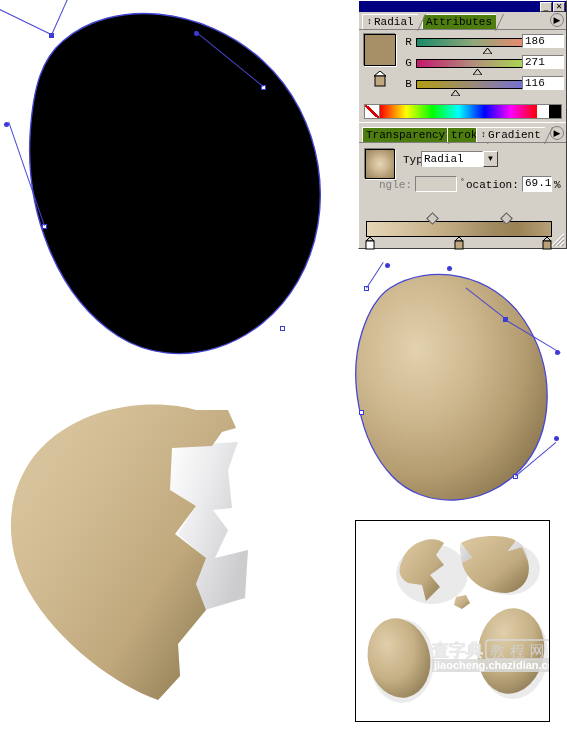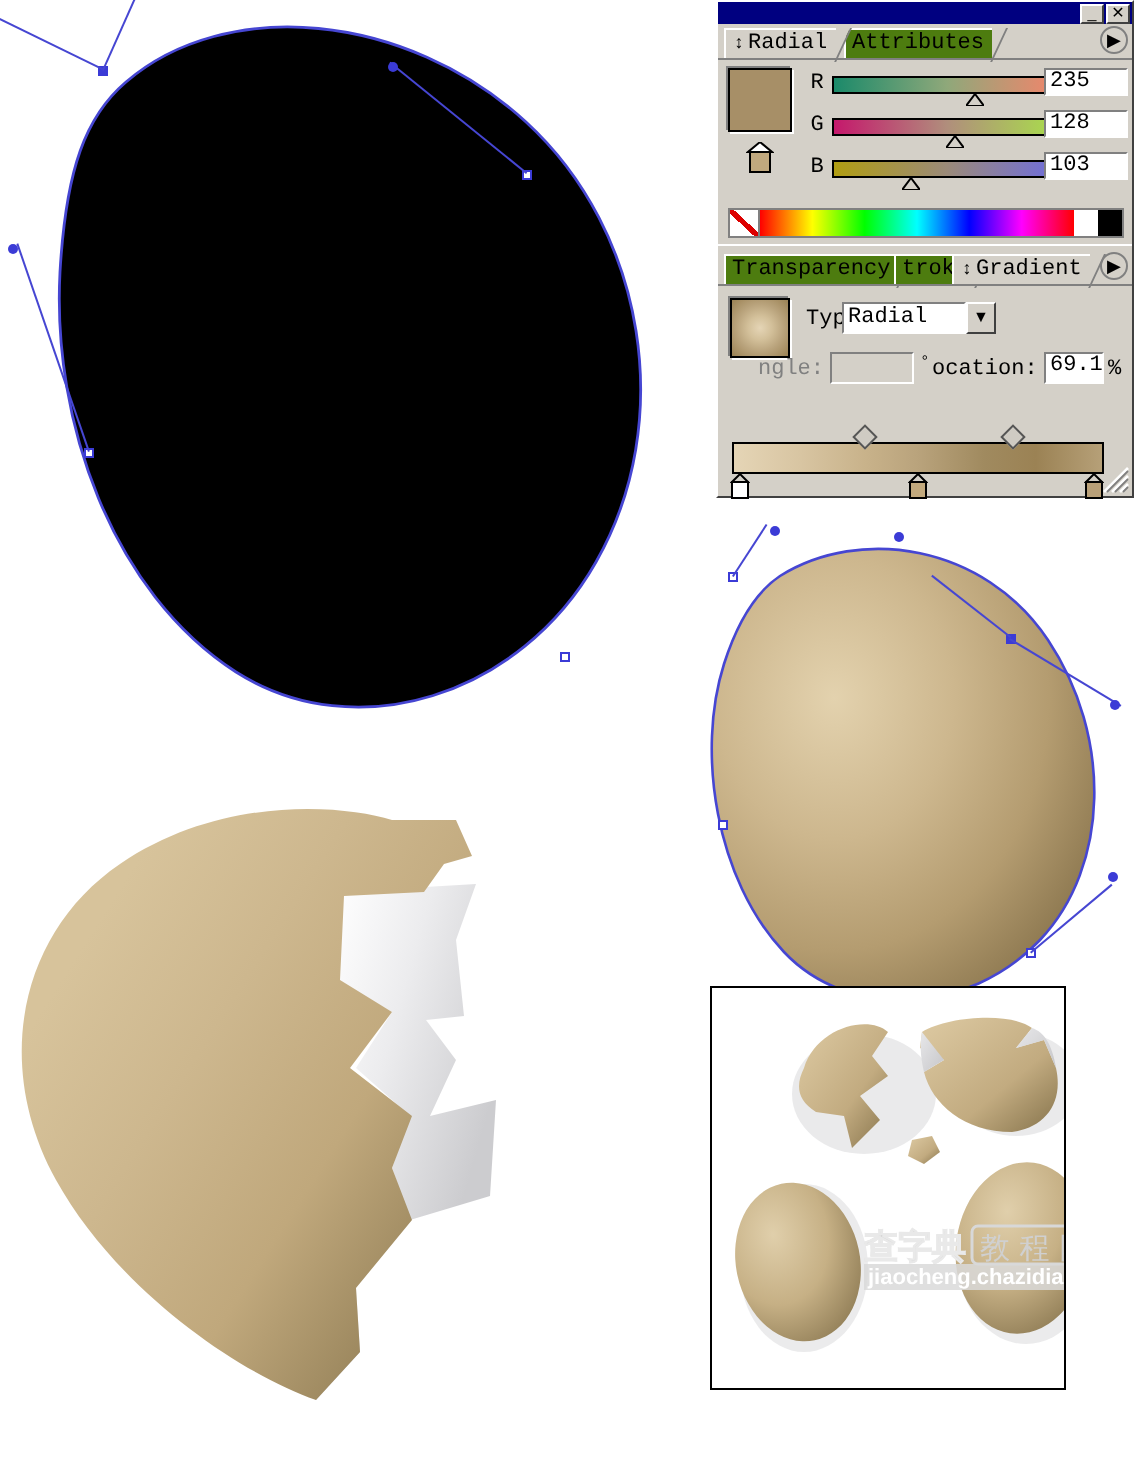--- a/index.html
+++ b/index.html
@@ -35,21 +35,21 @@
   }
 
   
   #right-egg{left:352px;top:258px;width:215px;height:262px;}
 
   
   #broken-shell{left:0px;top:398px;width:285px;height:332px;}
 
   
   #thumb-preview{
-    position:absolute;left:355px;top:493px;width:178px;height:202px;
+    position:absolute;left:355px;top:520px;width:195px;height:202px;
     border:1px solid #000000;background:#ffffff;box-sizing:border-box;
     overflow:hidden;
     text-align:center;
   }
   #watermark{
     position:absolute;left:76px;top:118px;width:128px;height:33px;
     pointer-events:none;
   }
 
   
@@ -401,43 +401,43 @@
 
       <div class="slider-row" style="left:44px;top:6px;">
         <span class="slider-label">R</span>
         <span class="slider-track" style="background:linear-gradient(to right,#1b8a6a,#8fa87a,#f4846b);"></span>
       </div>
       <div class="slider-thumb" style="left:124px;top:15px;">
         <svg width="9" height="6" viewBox="0 0 9 6">
             <polygon points="4.5,0 9,6 0,6" fill="#d4d0c8" stroke="#000" stroke-width="1"></polygon>
           </svg>
       </div>
-      <div class="slider-value" style="top:4px;">235</div>
+      <div class="slider-value" style="top:4px;">186</div>
 
       <div class="slider-row" style="left:44px;top:27px;">
         <span class="slider-label">G</span>
         <span class="slider-track" style="background:linear-gradient(to right,#c5186c,#b08e7c,#a9e04a);"></span>
       </div>
       <div class="slider-thumb" style="left:114px;top:36px;">
         <svg width="9" height="6" viewBox="0 0 9 6">
             <polygon points="4.5,0 9,6 0,6" fill="#d4d0c8" stroke="#000" stroke-width="1"></polygon>
           </svg>
       </div>
-      <div class="slider-value" style="top:25px;">128</div>
+      <div class="slider-value" style="top:25px;">271</div>
 
       <div class="slider-row" style="left:44px;top:48px;">
         <span class="slider-label">B</span>
         <span class="slider-track" style="background:linear-gradient(to right,#b09d12,#9b8a79,#6d6ce0);"></span>
       </div>
       <div class="slider-thumb" style="left:92px;top:57px;">
         <svg width="9" height="6" viewBox="0 0 9 6">
             <polygon points="4.5,0 9,6 0,6" fill="#d4d0c8" stroke="#000" stroke-width="1"></polygon>
           </svg>
       </div>
-      <div class="slider-value" style="top:46px;">103</div>
+      <div class="slider-value" style="top:46px;">116</div>
     </div>
 
     <div style="position:relative;height:20px;">
       <div id="spectrum-row">
         <div id="none-swatch"></div>
         <div id="spectrum-bar" style="background:linear-gradient(to right,#ff0000,#ffff00,#00ff00,#00ffff,#0000ff,#ff00ff,#ff0000);"></div>
         <div id="white-swatch"></div>
         <div id="black-swatch"></div>
       </div>
     </div>

